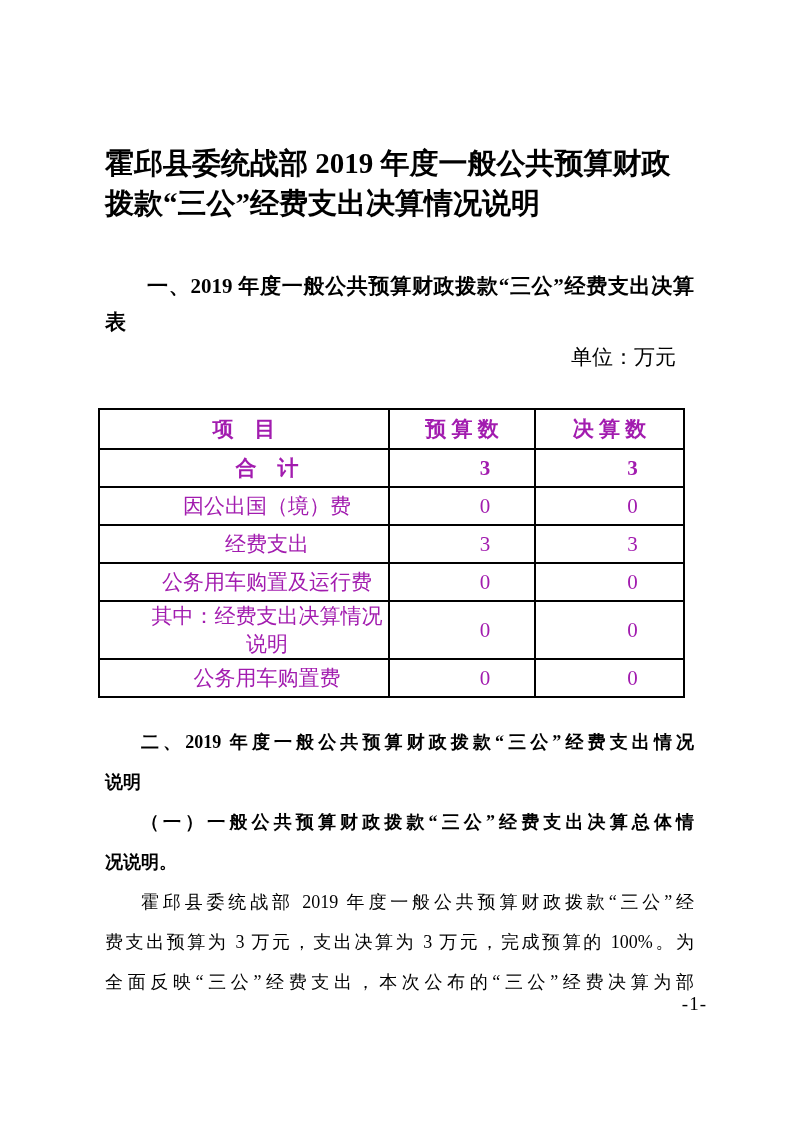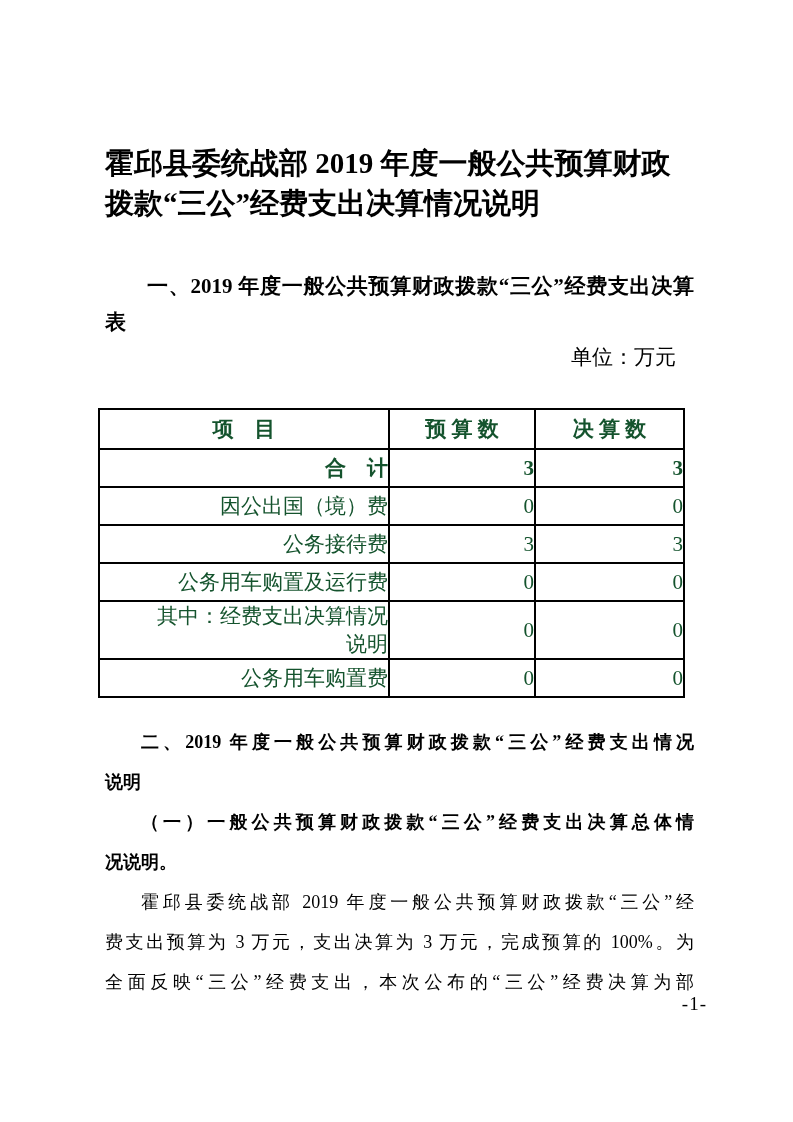--- a/index.html
+++ b/index.html
@@ -23,27 +23,27 @@
     position:absolute;top:268px;left:105px;width:589px;
     font-size:21px;font-weight:bold;line-height:36px;
   }
   .unit{
     position:absolute;top:344px;left:87px;width:589px;
     text-align:right;font-size:21px;line-height:26px;
   }
   table.budget{
     position:absolute;top:408px;left:98px;width:585px;
     border-collapse:collapse;table-layout:fixed;
-    font-size:21px;color:#14532d;
+    font-size:21px;color:#a21caf;
   }
   table.budget th,table.budget td{
     border:2px solid #000000;padding:0;vertical-align:middle;
   }
   table.budget th{height:38px;font-weight:bold;text-align:center;}
-  table.budget td{height:36px;text-align:right;padding-left:46px;}
+  table.budget td{height:36px;text-align:center;padding-left:46px;}
   td.l{text-align:left;padding-left:8px;border-radius:8px;}
   tr.total td{font-weight:bold;}
   .sec2{
     position:absolute;top:722px;left:105px;width:589px;
     font-size:18px;line-height:40px;
   }
   .bold{font-weight:bold;}
   .pagenum{
     position:absolute;top:993px;right:86px;
     font-size:19px;letter-spacing:1px;
@@ -84,21 +84,21 @@
         <td>合　计</td>
         <td>3</td>
         <td>3</td>
       </tr>
       <tr>
         <td class="l">因公出国（境）费</td>
         <td>0</td>
         <td>0</td>
       </tr>
       <tr>
-        <td class="l">公务接待费</td>
+        <td class="l">经费支出</td>
         <td>3</td>
         <td>3</td>
       </tr>
       <tr>
         <td class="l">公务用车购置及运行费</td>
         <td>0</td>
         <td>0</td>
       </tr>
       <tr>
         <td class="l">其中：经费支出决算情况说明</td>

